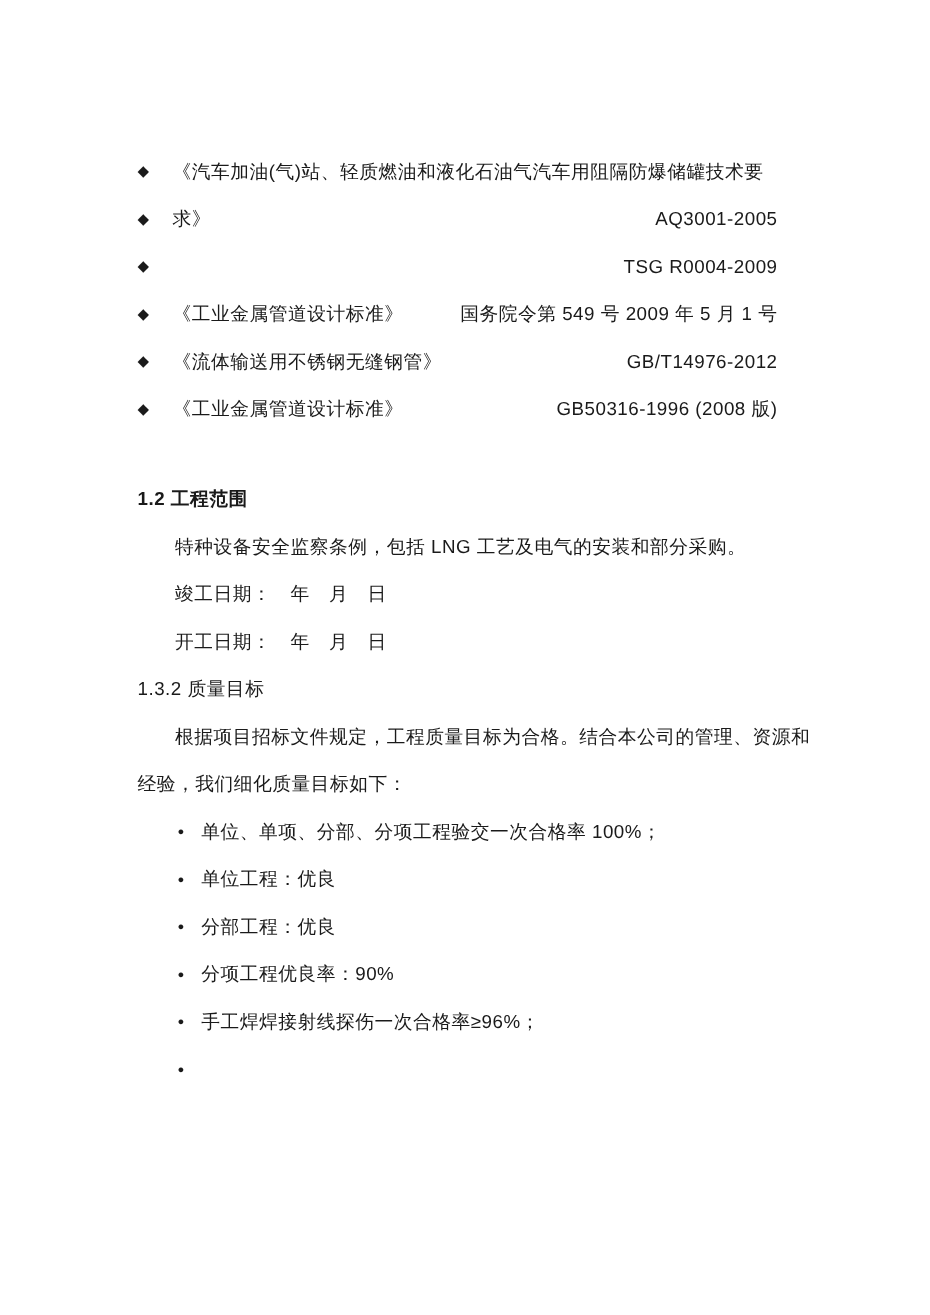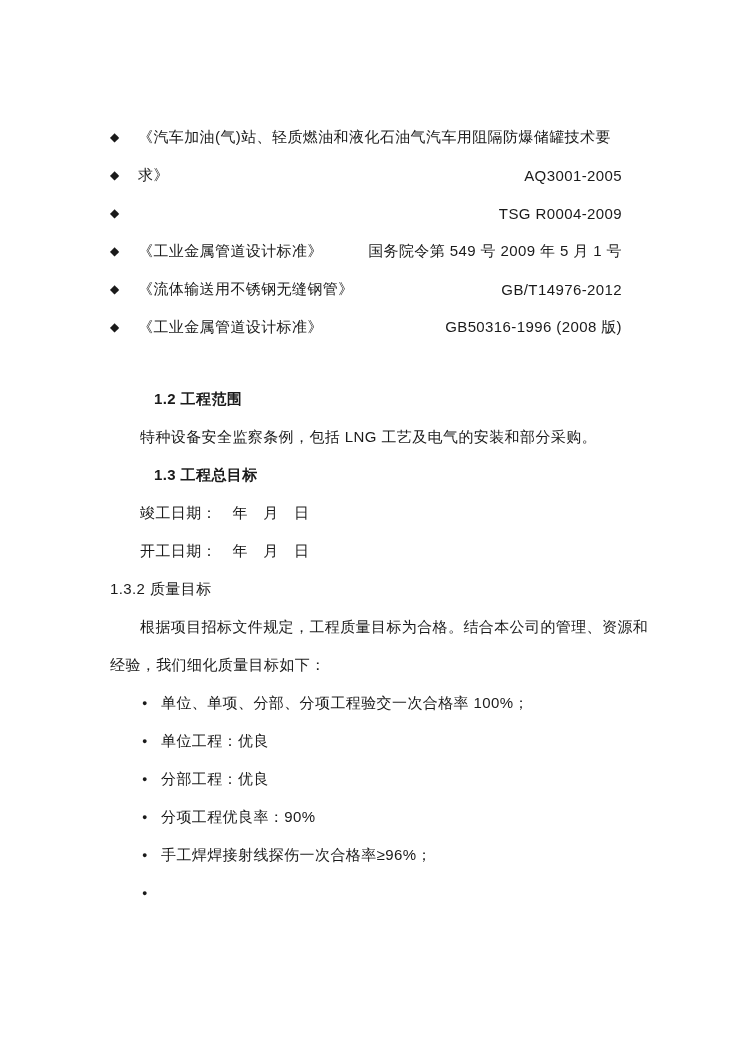--- a/index.html
+++ b/index.html
@@ -22,21 +22,21 @@
       font-size: 15px;
       letter-spacing: 0.4px;
       white-space: pre;
     }
     
     .ref .diamond { width: 28px; font-size: 12px; flex: none; color: #1a1a1a; }
     .ref .ref-title { flex: none; }
     .ref .spacer { flex: 1; }
     .ref .ref-code { flex: none; }
     
-    .heading { font-weight: bold; margin-left: 44px; }
+    .heading { font-weight: bold; }
     .gap-before { margin-top: 34px; }
     
     .indent { padding-left: 30px; }
     
     .bullet { padding-left: 32px; }
     .bullet .dot { width: 19px; font-size: 9px; flex: none; }
   </style>
 </head>
 <body>
 
@@ -76,21 +76,20 @@
       <span class="diamond">◆</span>
       <span class="ref-title">《工业金属管道设计标准》</span>
       <span class="spacer"></span>
       <span class="ref-code">GB50316-1996 (2008 版)</span>
     </div>
   </div>
 
   <div class="line heading gap-before">1.2 工程范围</div>
   <div class="line indent">特种设备安全监察条例，包括 LNG 工艺及电气的安装和部分采购。</div>
 
-  <div class="line heading">1.3 工程总目标</div>
 
   <div class="line indent">竣工日期：　年　月　日</div>
   <div class="line indent">开工日期：　年　月　日</div>
 
   <div class="line">1.3.2 质量目标</div>
   <div class="line indent">根据项目招标文件规定，工程质量目标为合格。结合本公司的管理、资源和</div>
   <div class="line">经验，我们细化质量目标如下：</div>
 
   <div>
     <div class="line bullet">

